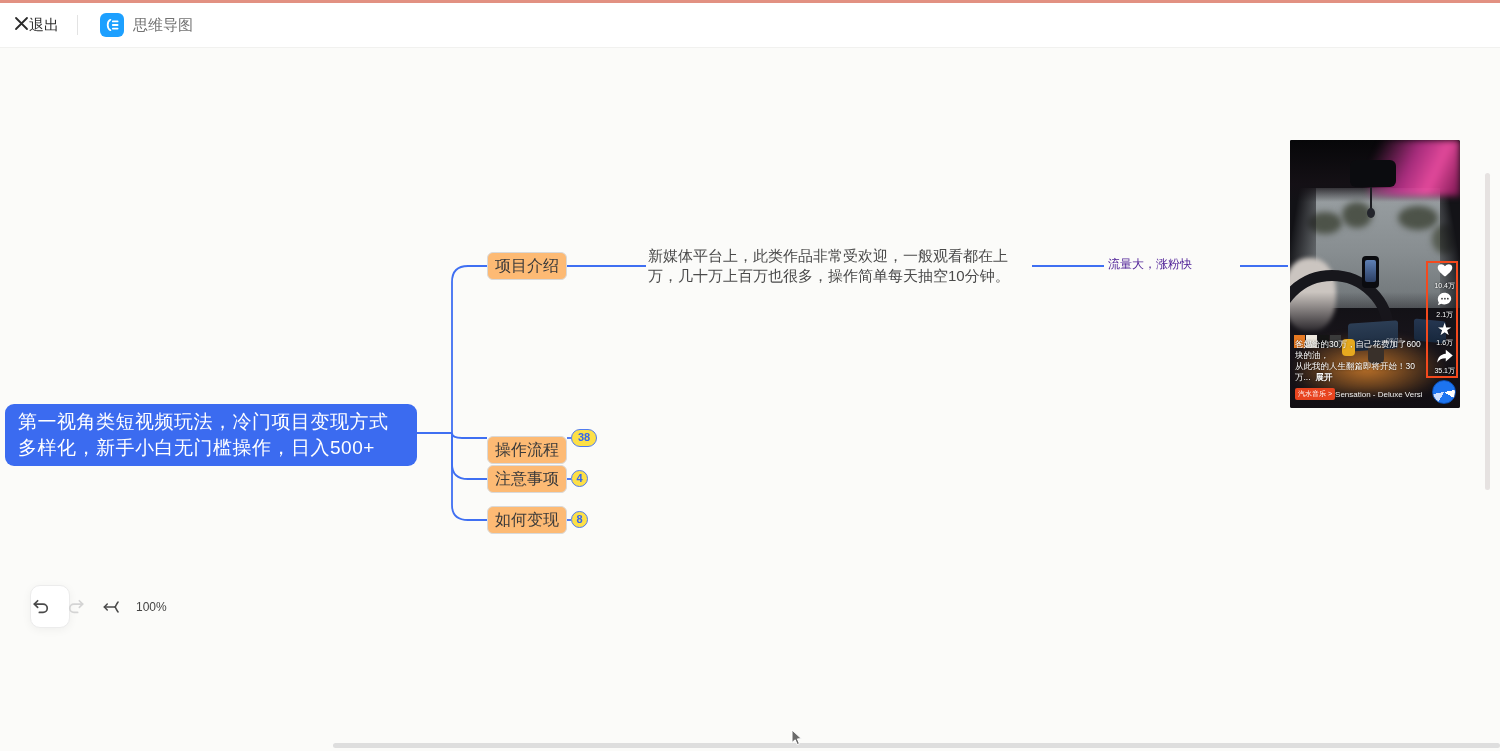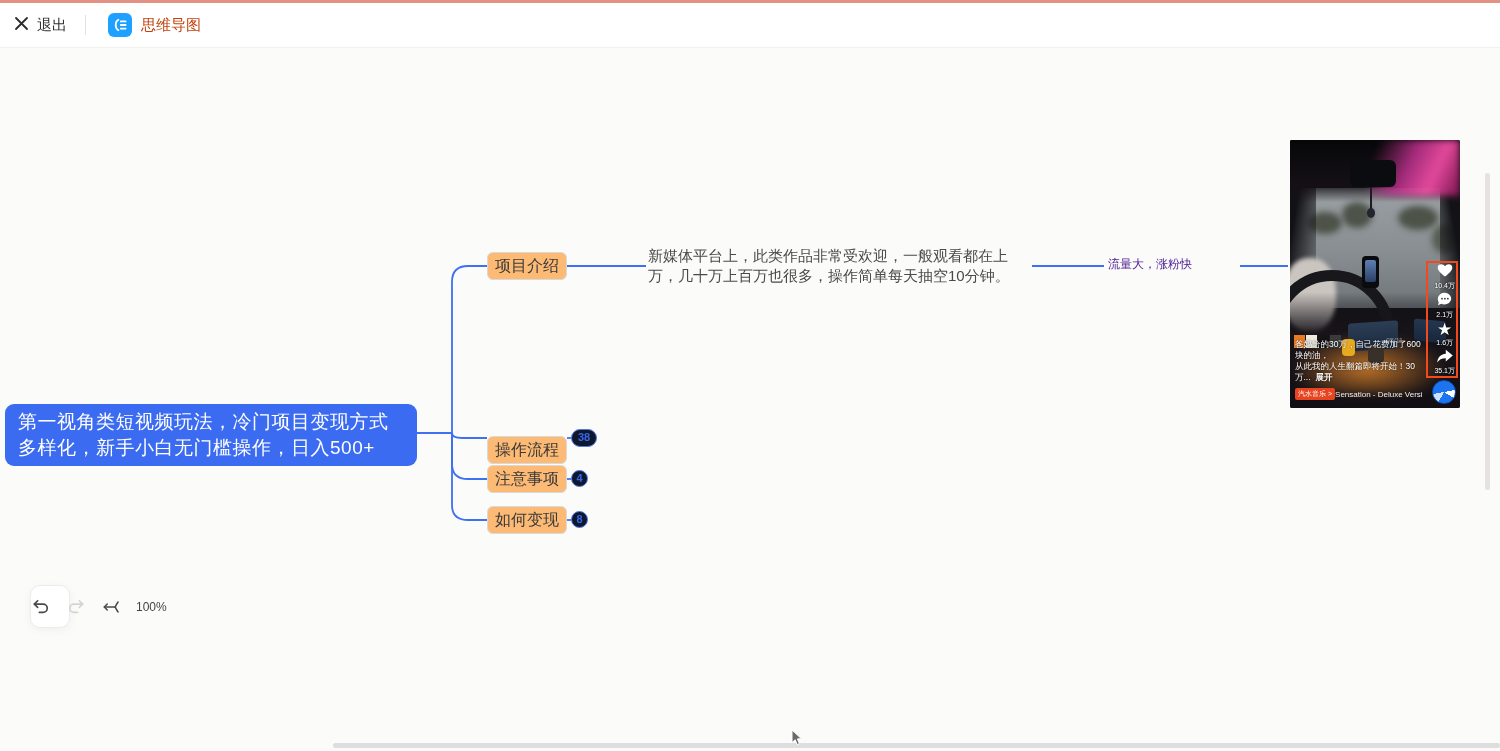--- a/index.html
+++ b/index.html
@@ -12,28 +12,28 @@
   }
   
   .top-line { position:absolute; top:0; left:0; width:100%; height:3px; background:#e29182; z-index:30; }
 
   
   .topbar {
     position:absolute; top:3px; left:0; width:100%; height:45px;
     background:#fff; border-bottom:1px solid #f1f1ef;
     display:flex; align-items:center; padding:0 14px; z-index:25;
   }
-  .exit-group { display:flex; align-items:center; gap:8px; cursor:pointer; }
+  .exit-group { display:flex; align-items:center; cursor:pointer; }
   .exit-label { font-size:15px; color:#2f2f2f; }
   .tb-divider { width:1px; height:20px; background:#e3e3e3; margin:0 22px 0 18px; }
   .app-logo {
     width:24px; height:24px; border-radius:6px; background:#1da0ff;
     display:flex; align-items:center; justify-content:center; margin-right:9px;
   }
-  .app-title { font-size:15px; color:#c2410c; }
+  .app-title { font-size:15px; color:#737373; }
 
   
   svg.connectors { position:absolute; left:0; top:0; width:1500px; height:751px; pointer-events:none; z-index:1; }
   svg.connectors path { stroke:#3f6ff2; stroke-width:1.8; fill:none; }
 
   
   .root-node {
     position:absolute; left:5px; top:404px; width:412px;
     background:#3b6bf0; border-radius:9px; padding:5px 13px;
     color:#fff; font-size:19px; line-height:26px; font-weight:500;
@@ -42,21 +42,21 @@
   .bnode {
     position:absolute; width:80px; height:28px;
     background:#fdba74; border:1px solid #d9d9d9; border-radius:6px;
     font-size:16px; color:#3a3a3a; text-align:center; line-height:26px; z-index:2;
   }
   .bnode-1 { left:487px; top:252px; }
   .bnode-2 { left:487px; top:436px; }
   .bnode-3 { left:487px; top:465px; }
   .bnode-4 { left:487px; top:506px; }
   .badge {
-    position:absolute; background:#0f172a; border:1.5px solid #4f7bf0; color:#3566ee;
+    position:absolute; background:#fde047; border:1.5px solid #4f7bf0; color:#3566ee;
     font-size:11px; font-weight:bold; text-align:center; z-index:2;
   }
   .badge-38 { left:571px; top:429px; width:26px; height:18px; line-height:15px; border-radius:10px; }
   .badge-4  { left:571px; top:470px; width:17px; height:17px; line-height:14px; border-radius:50%; }
   .badge-8  { left:571px; top:511px; width:17px; height:17px; line-height:14px; border-radius:50%; }
 
   .detail-text {
     position:absolute; left:648px; top:246px; width:380px;
     font-size:15px; line-height:20px; color:#4a4a4a; z-index:2;
   }

